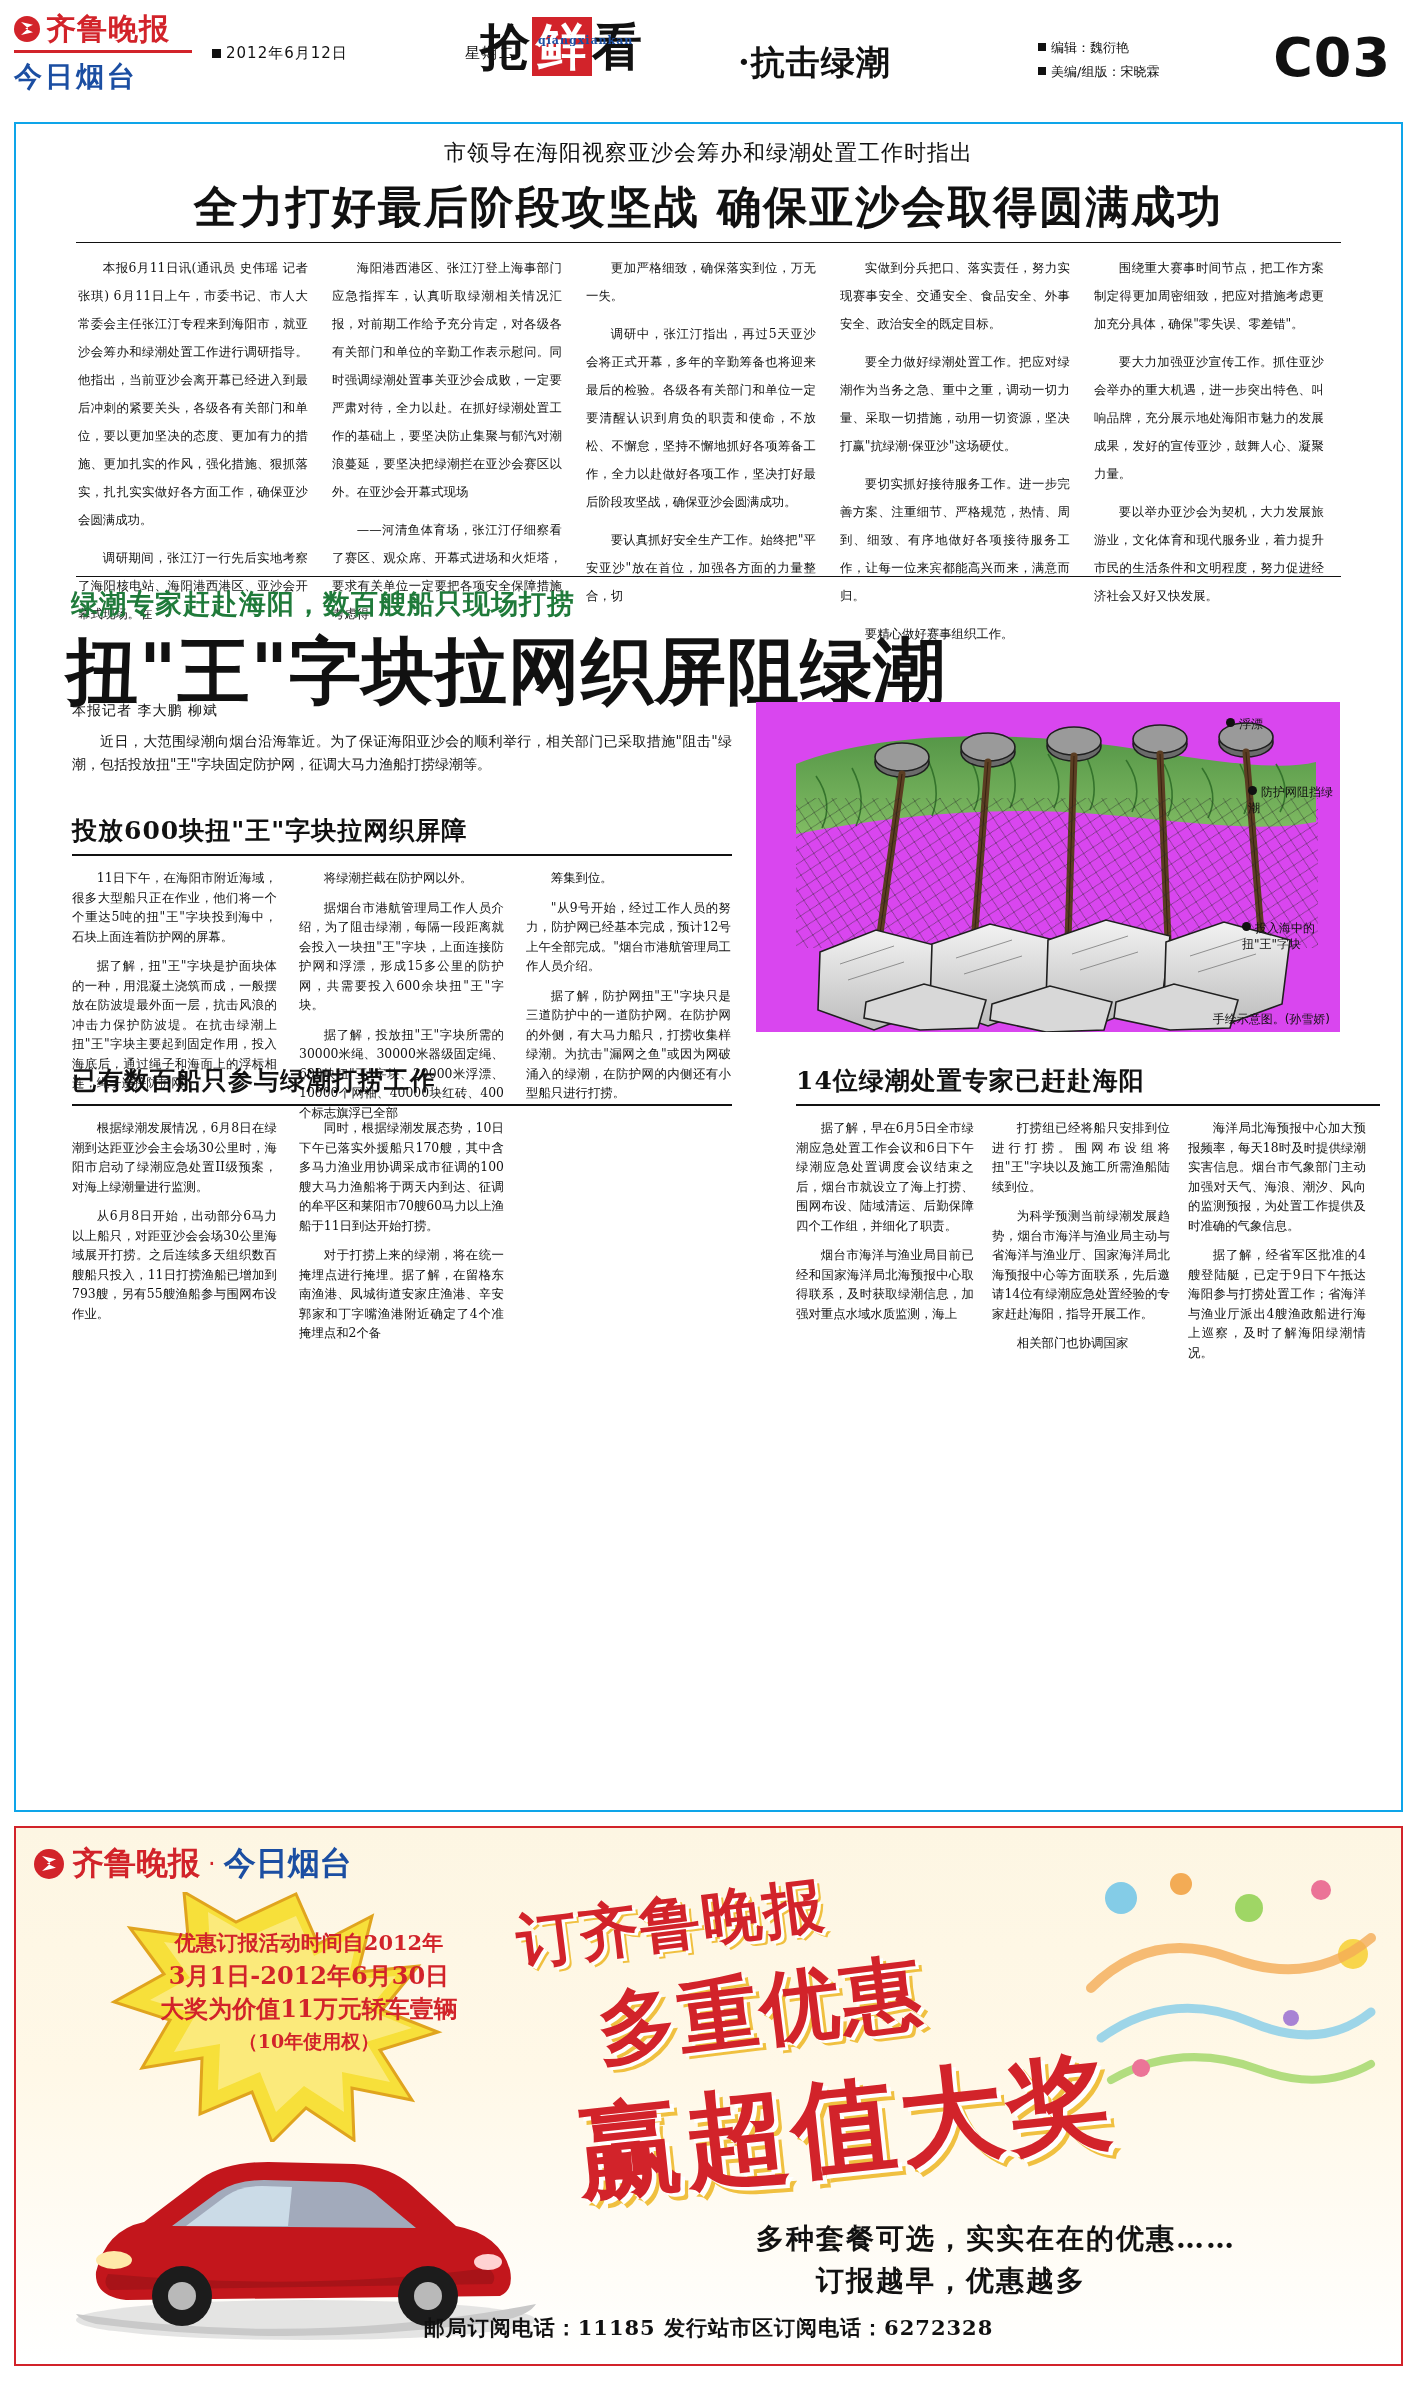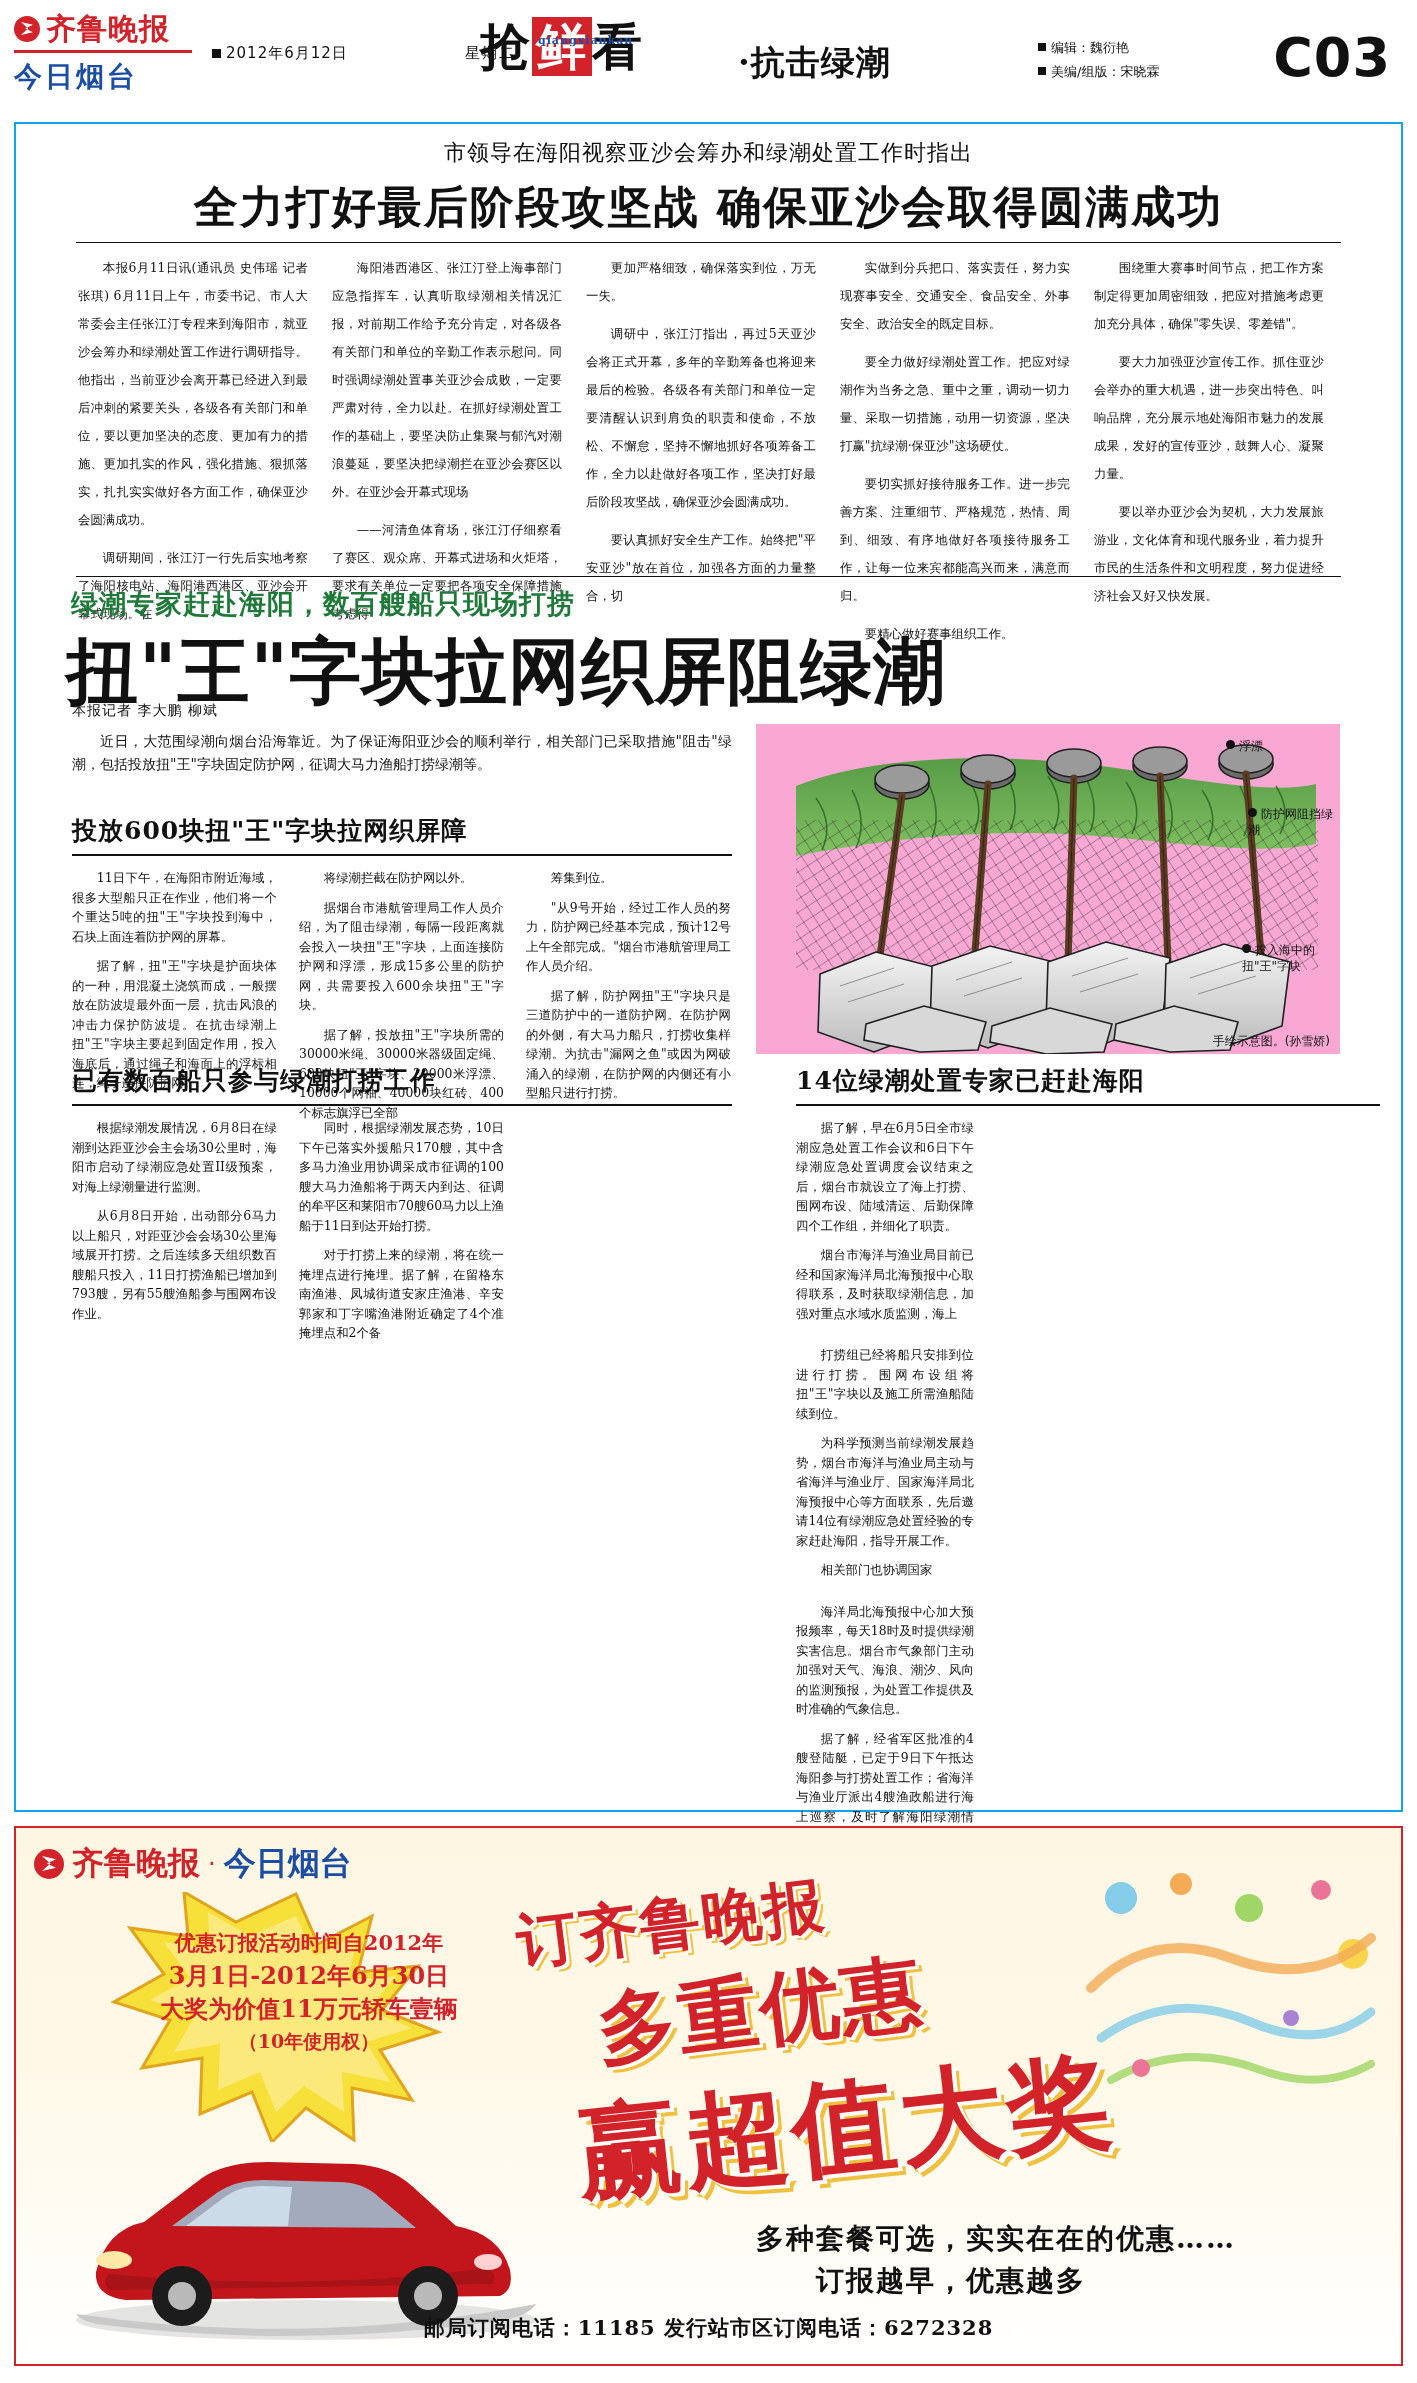--- a/index.html
+++ b/index.html
@@ -56,26 +56,26 @@
   .colsA{display:flex;gap:22px;margin-top:12px;}
   .colsA .col{width:205px;font-family:"DejaVu Serif","Liberation Serif",serif;font-size:12.4px;line-height:19.5px;text-align:justify;}
   .colsA .col p{margin:0 0 10px 0;text-indent:2em;}
 
   .blockB{position:absolute;left:56px;top:940px;width:660px;}
   .colsB{display:flex;gap:22px;margin-top:12px;}
   .colsB .col{width:205px;font-family:"DejaVu Serif","Liberation Serif",serif;font-size:12.4px;line-height:19.5px;text-align:justify;}
   .colsB .col p{margin:0 0 10px 0;text-indent:2em;}
 
   .blockC{position:absolute;left:780px;top:940px;width:584px;}
-  .colsC{display:flex;gap:12px;margin-top:12px;flex-direction:column;}
+  .colsC{display:flex;gap:18px;margin-top:12px;}
   .colsC .col{width:178px;font-family:"DejaVu Serif","Liberation Serif",serif;font-size:12.4px;line-height:19.5px;text-align:justify;}
   .colsC .col p{margin:0 0 10px 0;text-indent:2em;}
 
   
-  .illus{position:absolute;left:740px;top:600px;width:584px;height:330px;overflow:hidden;background:#f9a8d4;}
+  .illus{position:absolute;left:740px;top:578px;width:584px;height:330px;overflow:hidden;background:#d946ef;}
   .illus svg{display:block;}
   .illus-cap{position:absolute;right:10px;bottom:4px;font-size:12px;color:#111;}
   .lbl{position:absolute;font-size:12px;color:#111;line-height:16px;}
   .lbl .dot{display:inline-block;width:9px;height:9px;border-radius:50%;background:#111;margin-right:4px;vertical-align:1px;}
 
   
   .ad{position:absolute;left:14px;top:1826px;width:1389px;height:540px;border:2px solid #d2232a;box-sizing:border-box;overflow:hidden;
      background:linear-gradient(180deg,#fdf6e3 0%,#fff8e7 45%,#ffffff 100%);}
   .ad-logo{position:absolute;left:18px;top:14px;display:flex;align-items:center;gap:8px;}
   .ad-logo .c{width:30px;height:30px;border-radius:50%;background:#d2232a;position:relative;}

